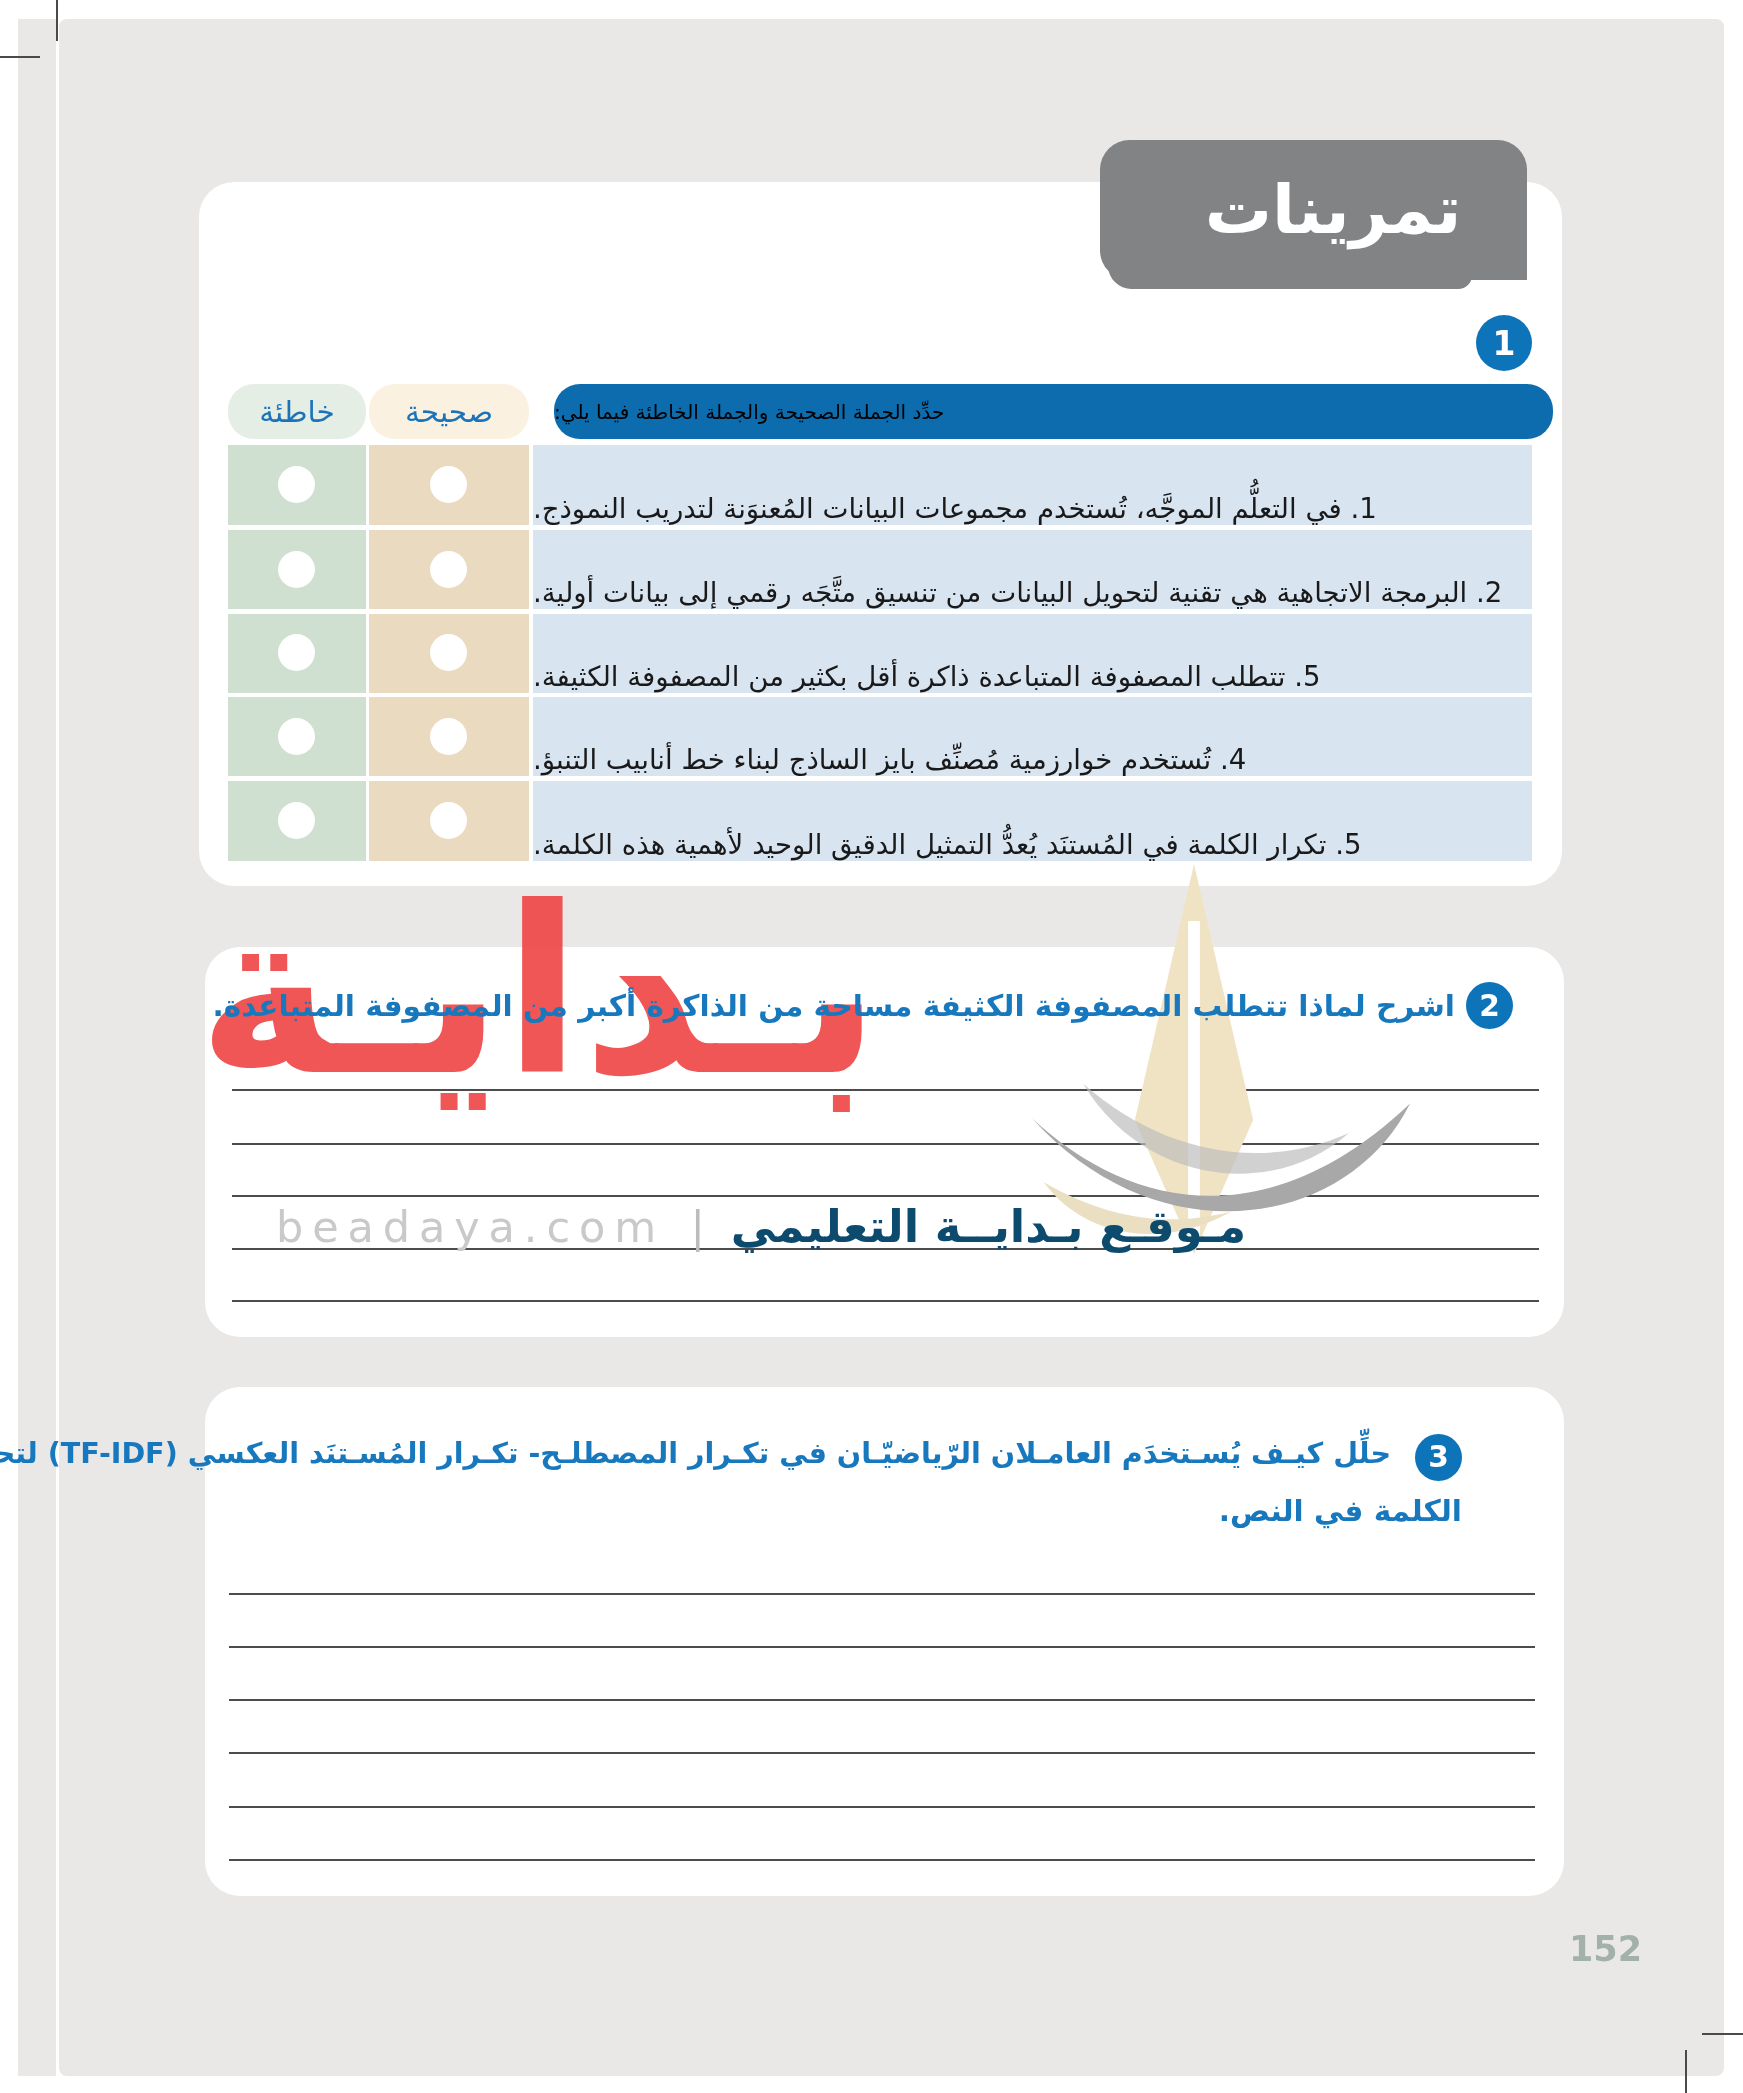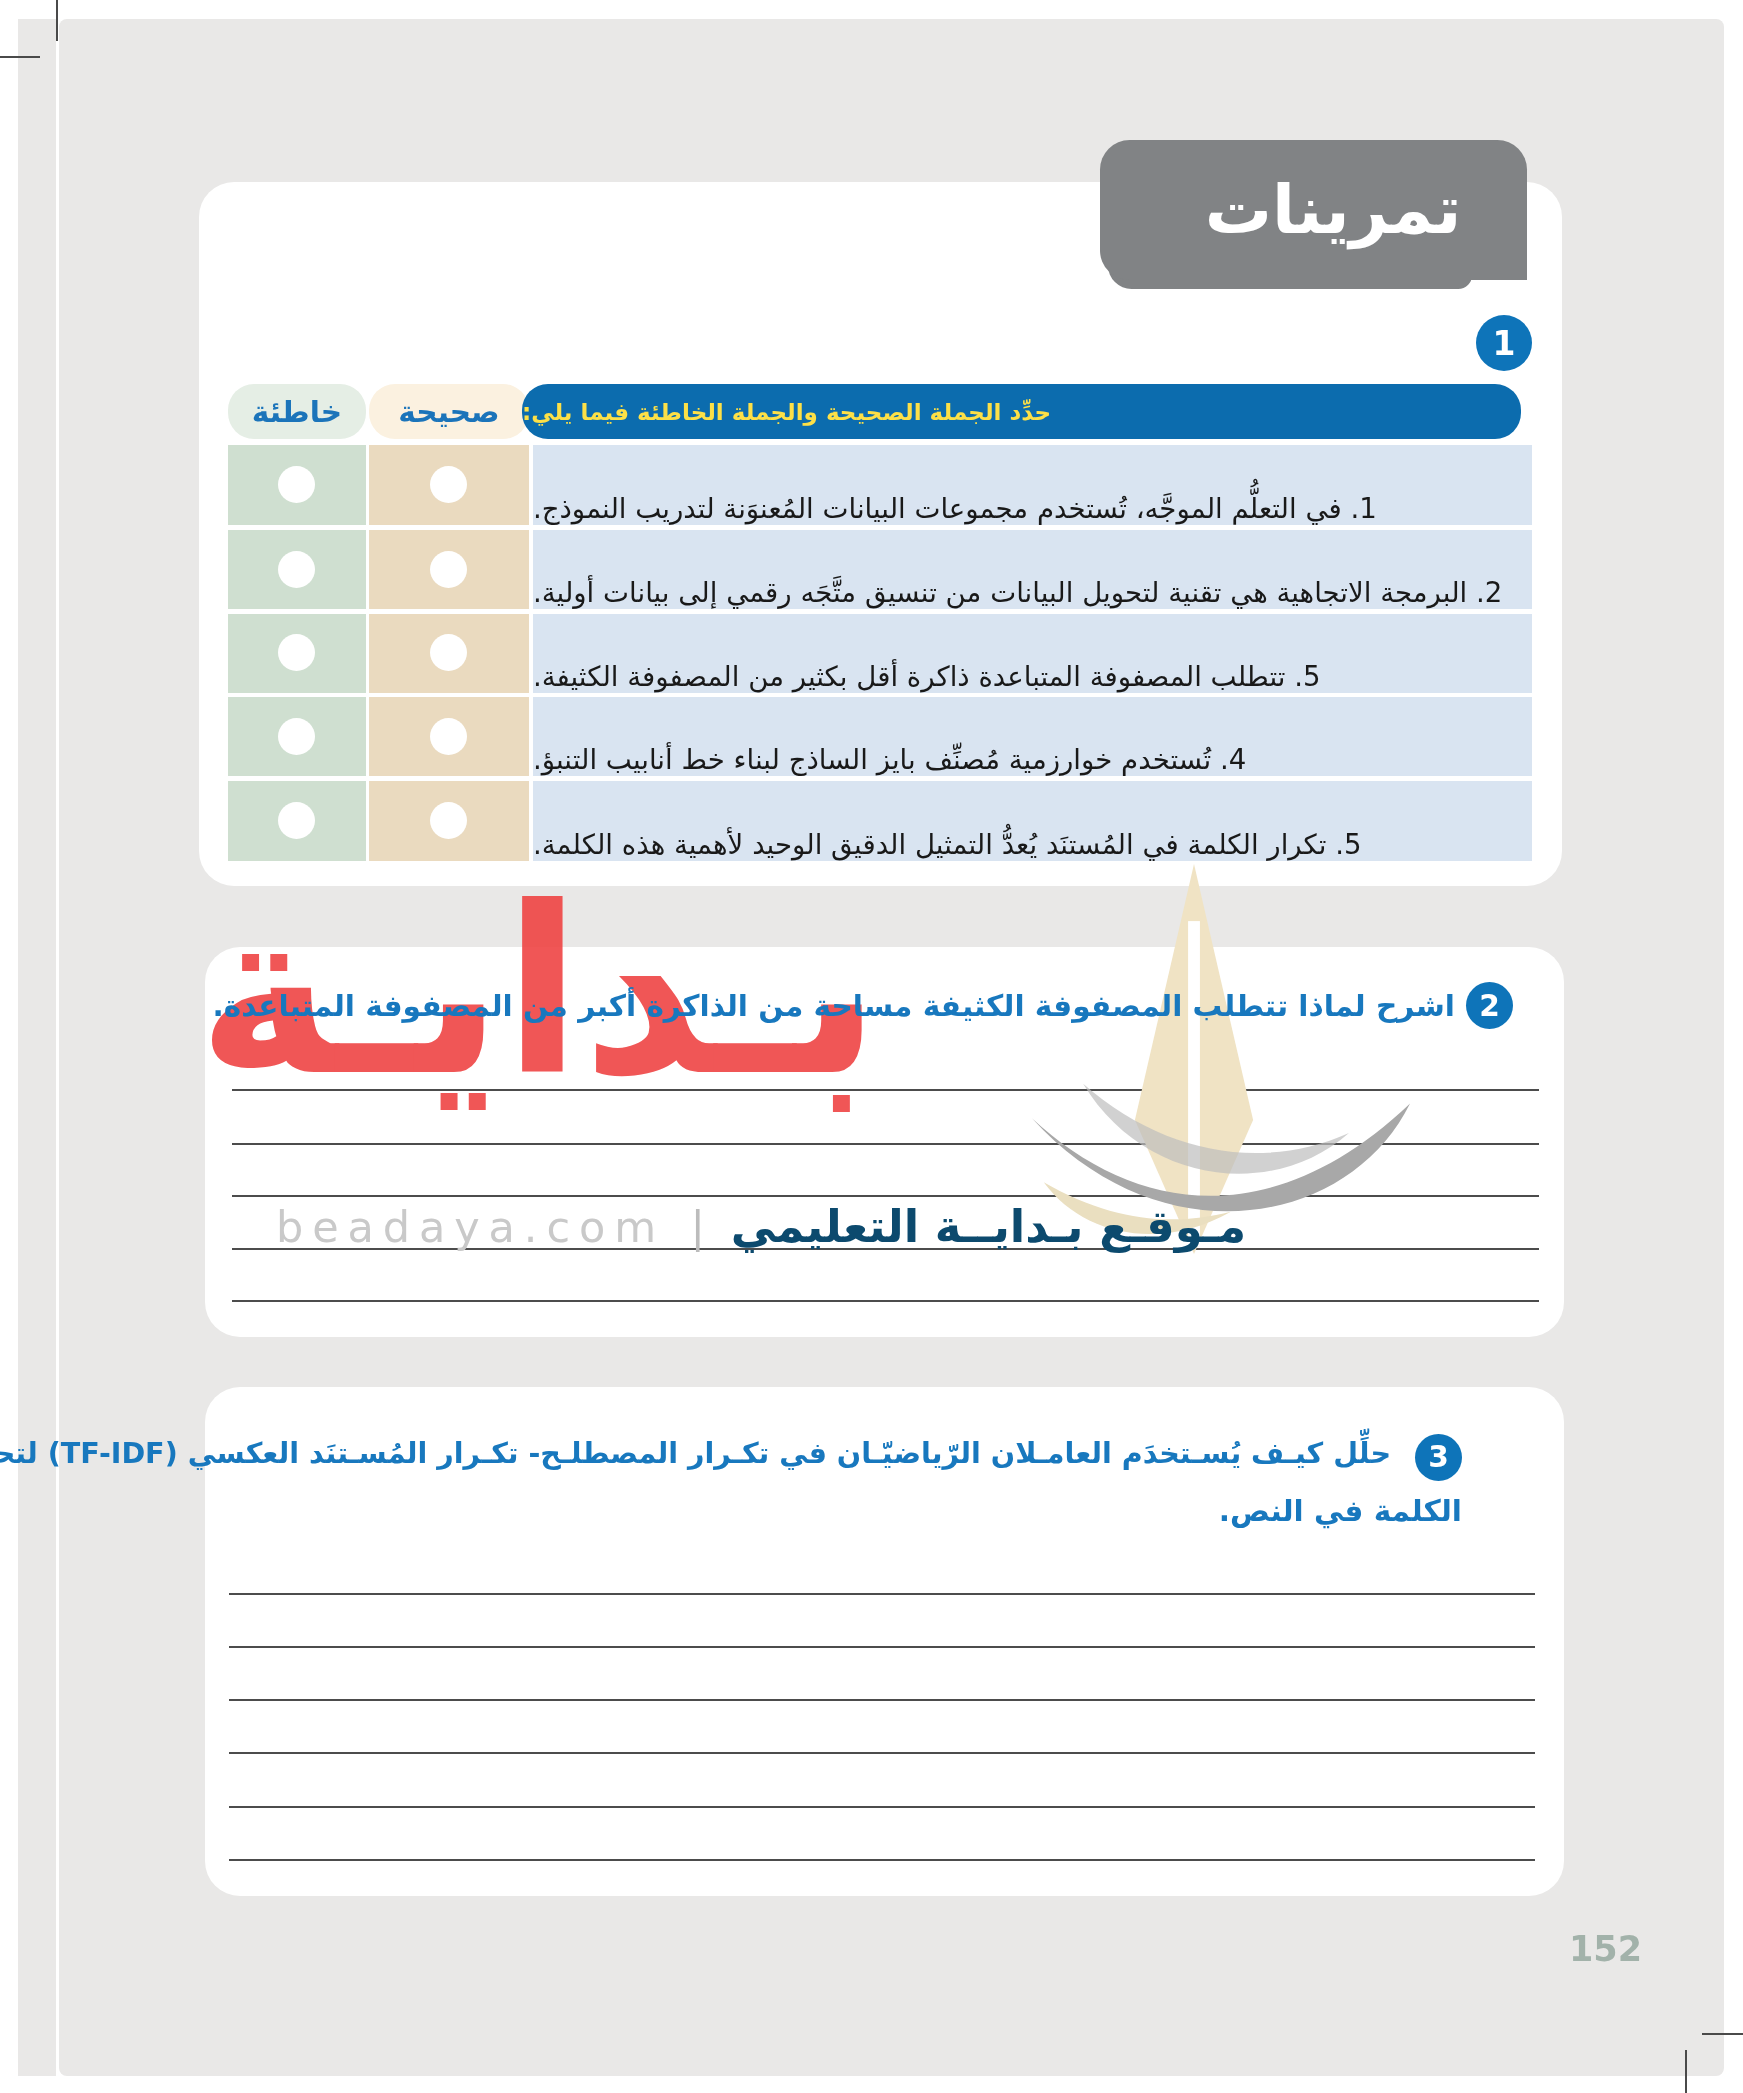--- a/index.html
+++ b/index.html
@@ -24,26 +24,26 @@
   .card1{left:199px;top:182px;width:1363px;height:704px;}
   .card2{left:205px;top:947px;width:1359px;height:390px;}
   .card3{left:205px;top:1387px;width:1359px;height:509px;}
   
   .badge{border-radius:50%;background:#0e74b9;color:#fff;display:flex;align-items:center;
          justify-content:center;font-weight:bold;z-index:6;}
   .badge1{left:1476px;top:315px;width:56px;height:56px;font-size:33px;}
   .badge2{left:1466px;top:982px;width:47px;height:47px;font-size:29.6px;}
   .badge3{position:absolute;right:0;top:3.9px;width:47px;height:47px;font-size:29.6px;}
   
-  .th{z-index:2;display:flex;align-items:center;justify-content:center;font-weight:bold;
+  .th{z-index:2;display:flex;align-items:center;justify-content:center;font-weight:normal;
       font-size:29.6px;color:#1b74ba;direction:rtl;border-radius:26px;}
   .th-wrong{left:228px;top:384px;width:138px;height:55px;background:#e5eee5;}
   .th-correct{left:369px;top:384px;width:160px;height:55px;background:#fbf1e0;}
-  .th-stmt{left:522px;top:384px;width:999px;height:55px;background:#0c6cae;color:#fde047;
-           justify-content:flex-end;padding-right:17.7px;width:981px;font-size:23px;white-space:nowrap;}
+  .th-stmt{left:554px;top:384px;width:999px;height:55px;background:#0c6cae;color:#000000;
+           justify-content:flex-end;padding-right:17.7px;width:981px;font-size:20px;white-space:nowrap;}
   .cell{z-index:2;}
   .cell-wrong{left:228px;width:138px;background:#cfdfd0;}
   .cell-correct{left:369px;width:160px;background:#eadabf;}
   .cell-stmt{left:533px;width:999px;background:#d9e4f1;display:flex;align-items:flex-end;
              justify-content:flex-end;direction:rtl;font-size:27.6px;color:#191919;white-space:nowrap;}
   .cell-stmt span{padding-right:19.7px;}
   .r1{top:445px;height:80px;} .r2{top:530px;height:79px;} .r3{top:614px;height:79px;}
   .r4{top:697px;height:79px;} .r5{top:781px;height:80px;}
   .circ{width:37px;height:37px;border-radius:50%;background:#ffffff;z-index:3;}
   .c-wrong{left:278px;} .c-correct{left:430px;}

